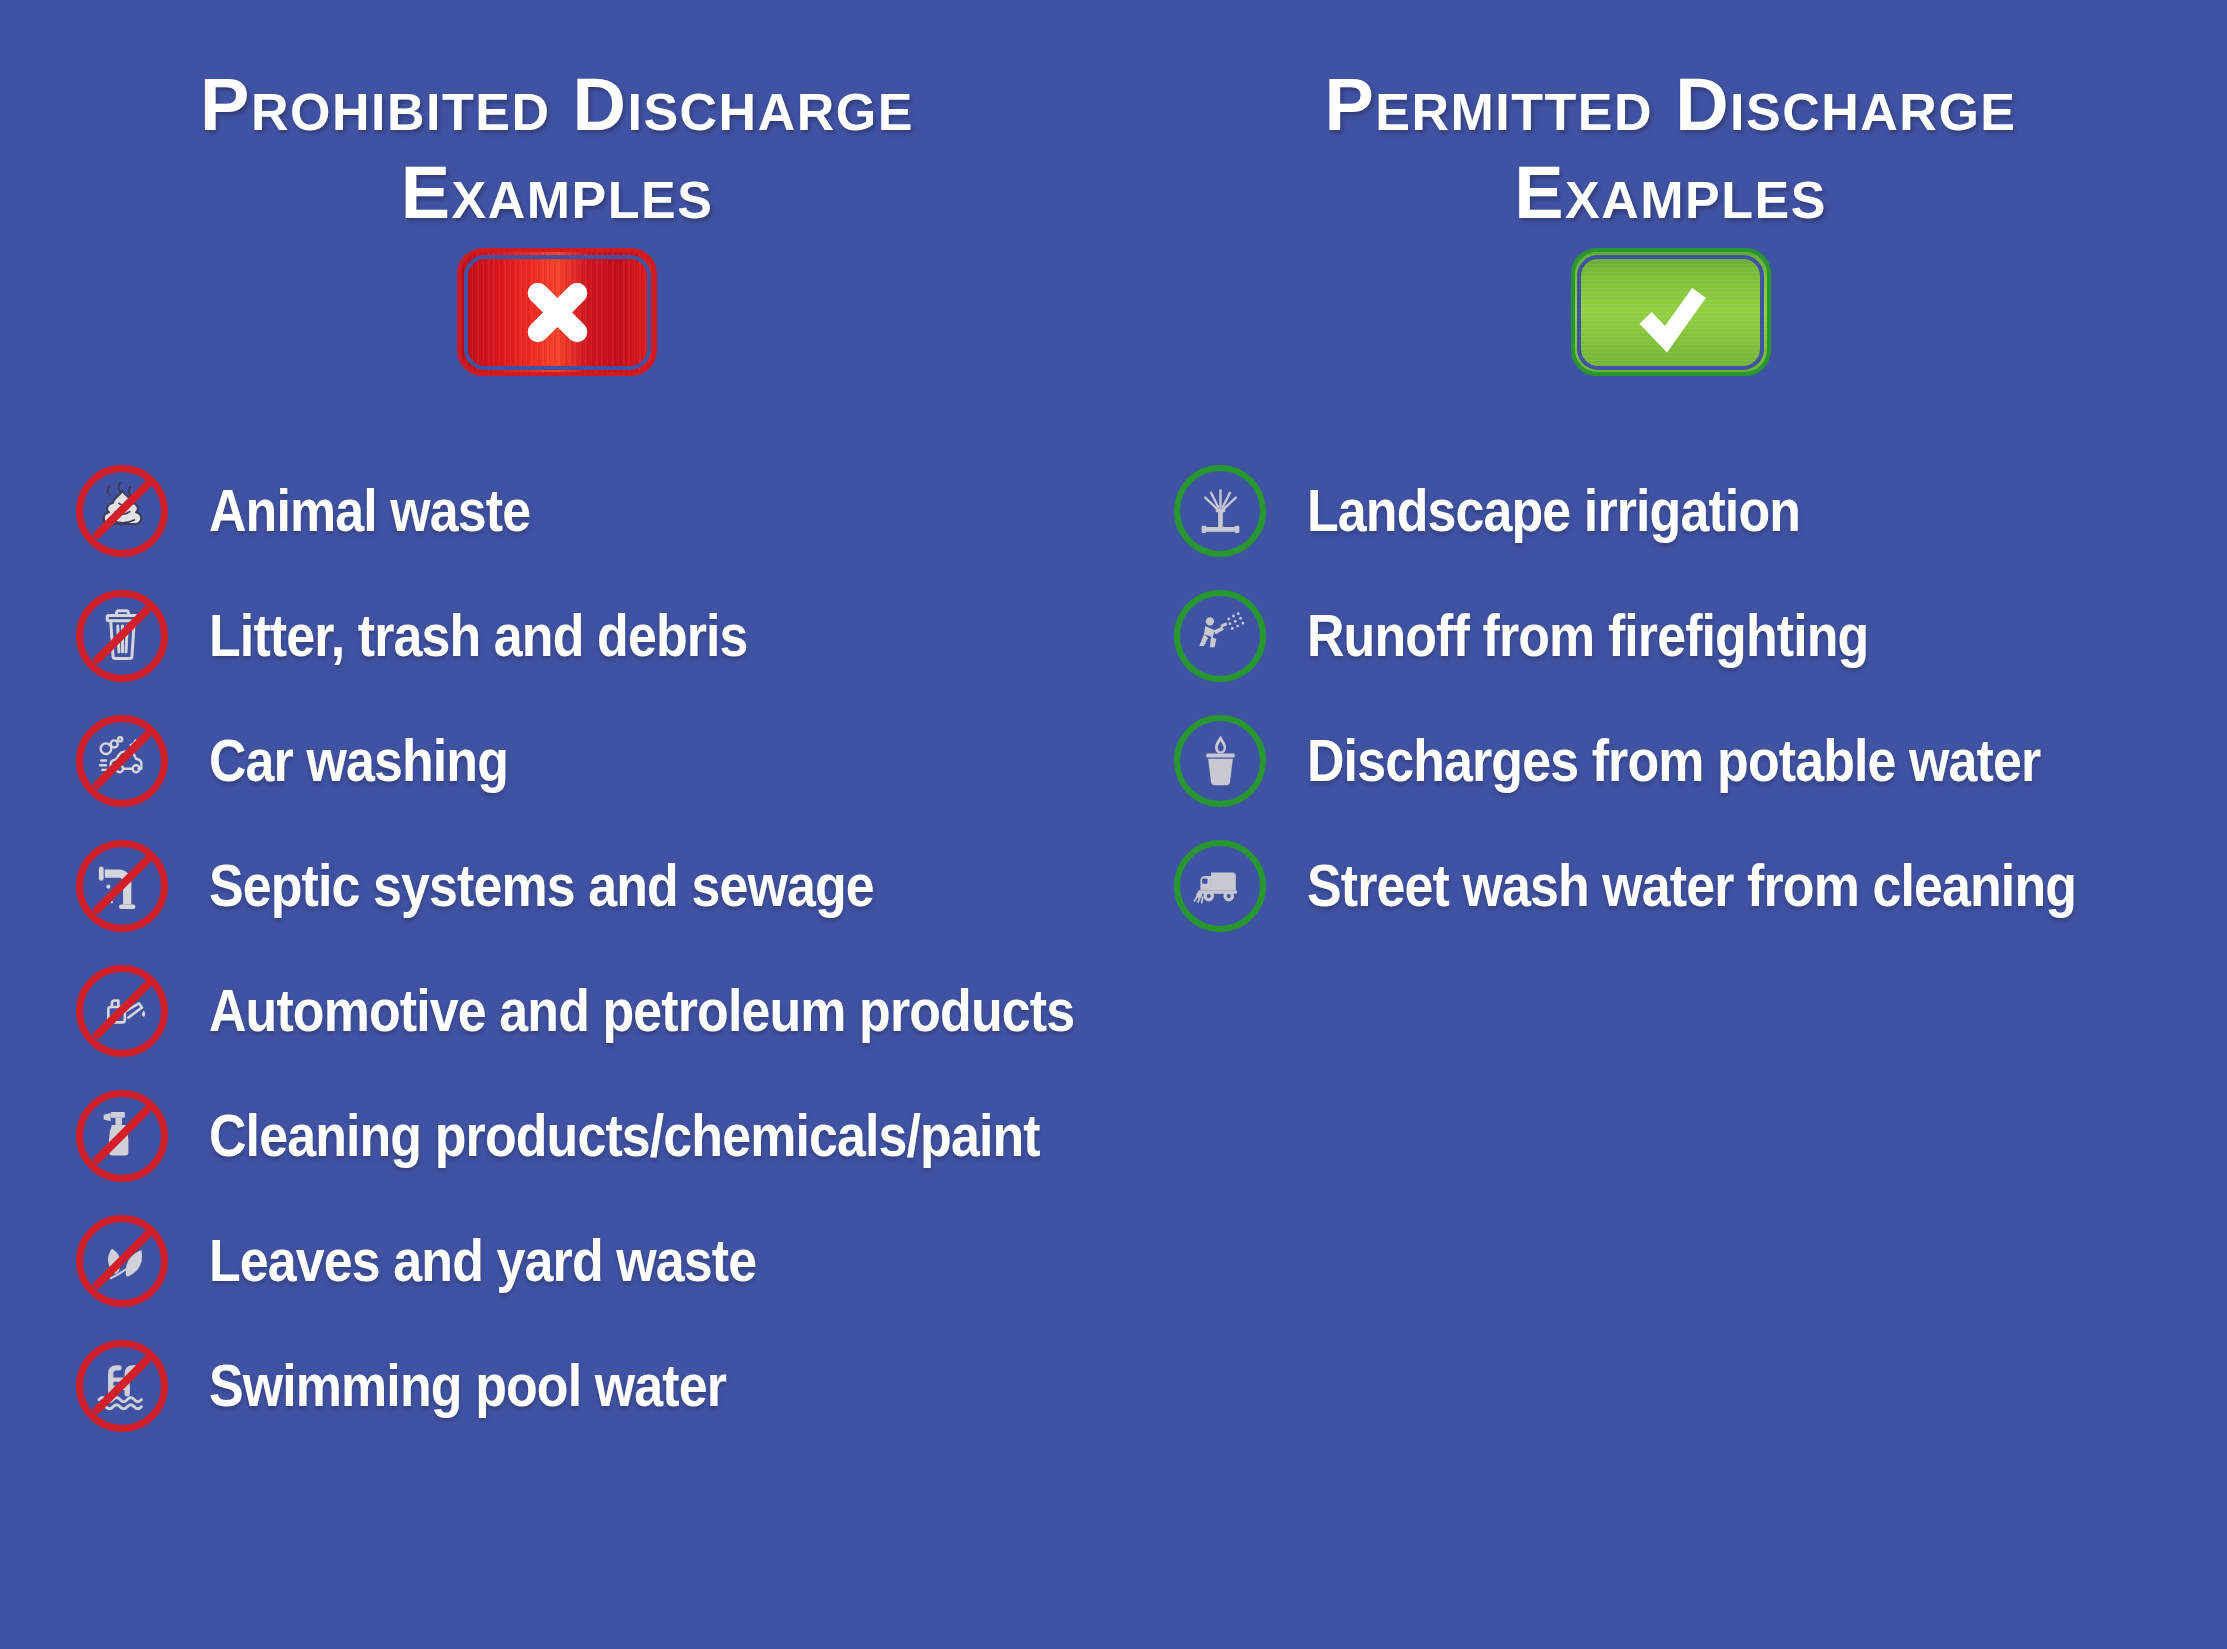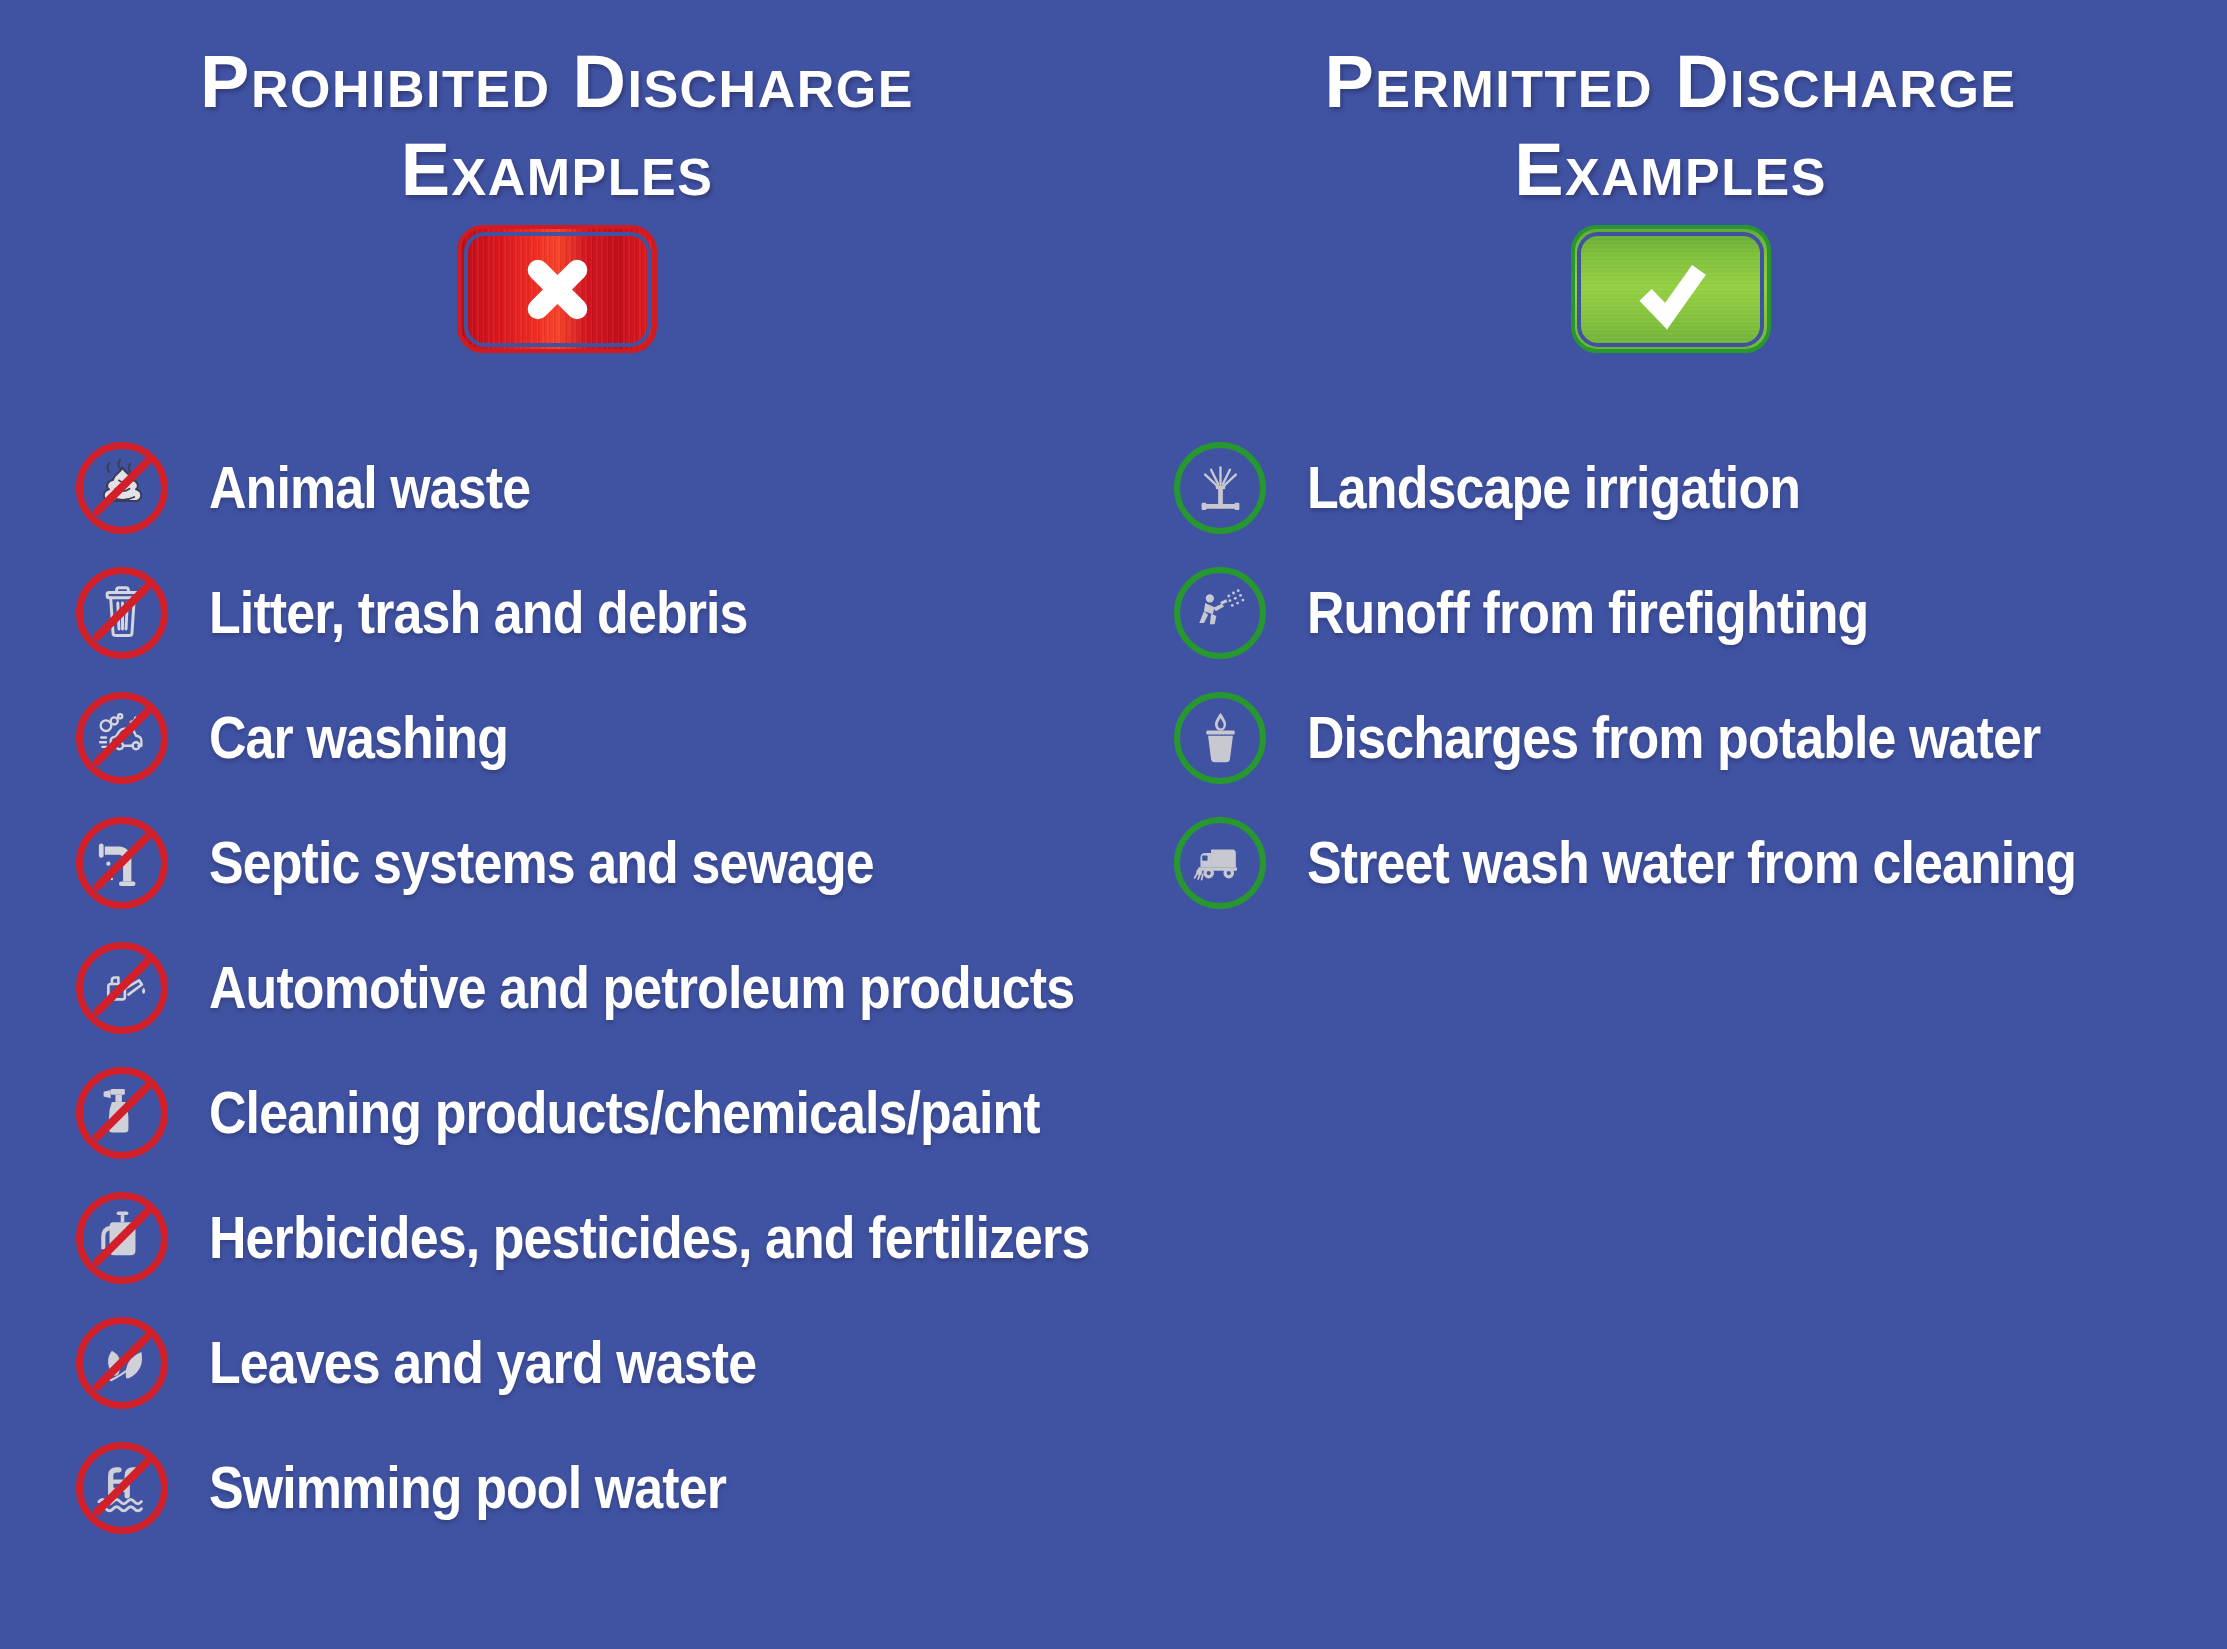--- a/index.html
+++ b/index.html
@@ -8,21 +8,21 @@
     width: 2227px;
     height: 1650px;
     background: #4053a3;
     font-family: "Liberation Sans", sans-serif;
     display: flex;
     overflow: hidden;
   }
   .col {
     width: 1114px;
     box-sizing: border-box;
-    padding-top: 38px;
+    padding-top: 61px;
     display: flex;
     flex-direction: column;
     align-items: center;
   }
   .title {
     margin: 0;
     text-align: center;
     font-variant: small-caps;
     font-weight: 800;
     font-size: 74px;
@@ -213,31 +213,20 @@
           <svg viewBox="0 0 100 100" fill="#cfd0d8">
             <rect x="30" y="10" width="24" height="10" rx="2"></rect>
             <path d="M30 12 l-12 3 v8 l12 3 z"></path>
             <rect x="38" y="20" width="11" height="12"></rect>
             <path d="M32 32 h23 q5 12 5 26 v20 q0 6 -6 6 h-21 q-6 0 -6 -6 v-20 q0 -14 5 -26 z"></path>
           </svg>
         </span>
         <span class="label">Cleaning products/chemicals/paint</span>
       </li>
 
-      <li class="row">
-        <span class="badge badge-no">
-          <svg viewBox="0 0 100 100" fill="#cfd0d8">
-            <rect x="40" y="6" width="20" height="6" rx="3"></rect>
-            <rect x="47" y="12" width="6" height="12"></rect>
-            <path d="M34 24 h32 q6 0 6 8 v40 q0 8 -8 8 h-28 q-8 0 -8 -8 v-40 q0 -8 6 -8 z"></path>
-            <path d="M30 30 q-16 2 -16 18 v22 h7 v-22 q0 -10 11 -11 z"></path>
-          </svg>
-        </span>
-        <span class="label">Herbicides, pesticides, and fertilizers</span>
-      </li>
 
       <li class="row">
         <span class="badge badge-no">
           <svg viewBox="0 0 100 100">
             <path d="M34 72 Q18 48 32 30 Q52 40 44 68 q-2 6 -10 4 z" fill="#cfd0d8"></path>
             <path d="M56 76 Q52 44 82 32 Q88 62 62 76 q-4 2 -6 0 z" fill="#cfd0d8"></path>
             <path d="M30 80 q18 -8 34 -22" fill="none" stroke="#cfd0d8" stroke-width="3.5" stroke-linecap="round"></path>
           </svg>
         </span>
         <span class="label">Leaves and yard waste</span>

